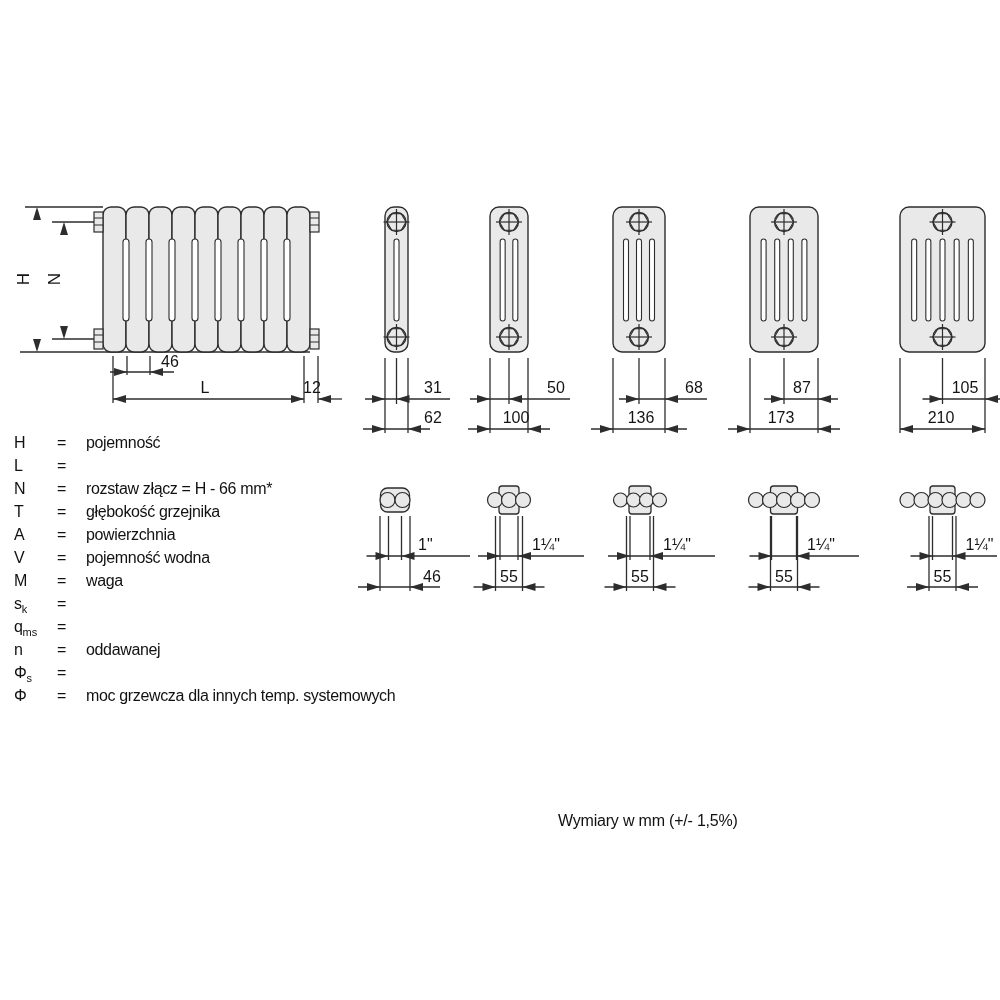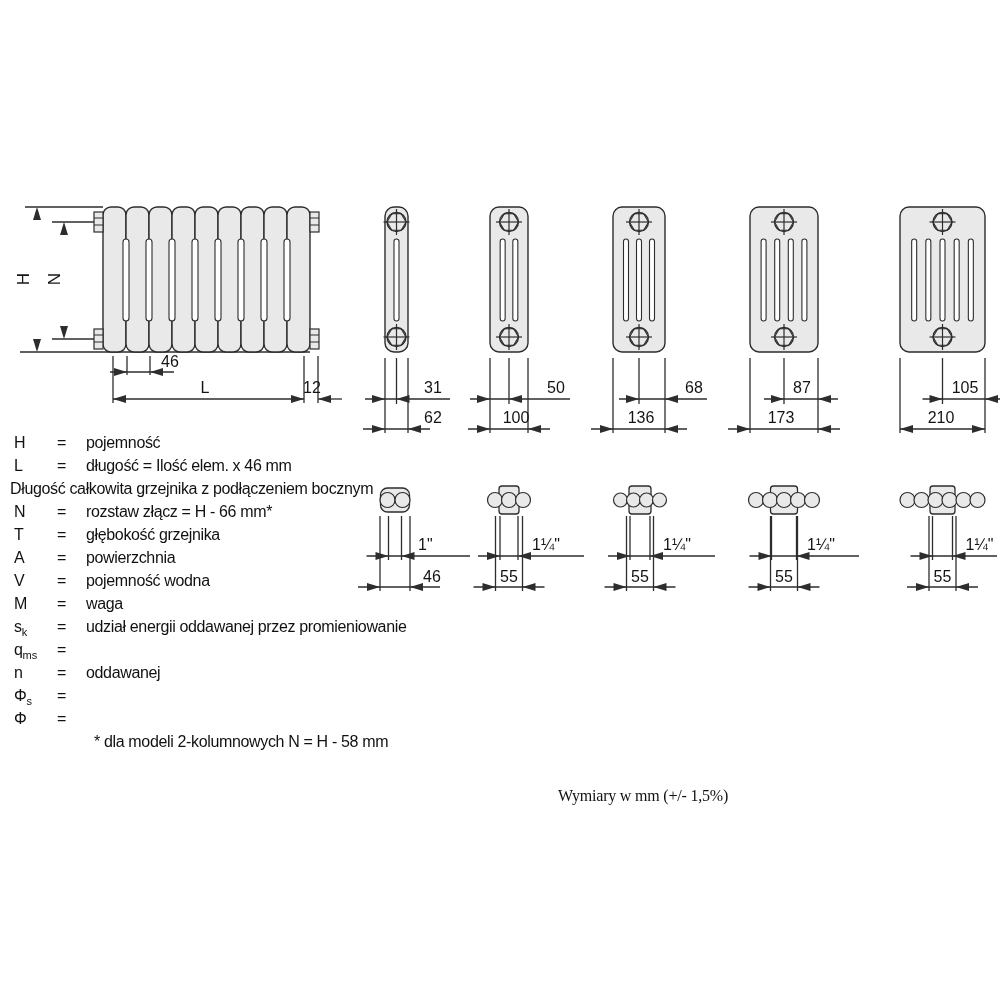--- a/index.html
+++ b/index.html
@@ -11,22 +11,22 @@
   svg text.dim{font-size:16px;}
   svg text.axis-letter{font-size:17px;}
   #legend{position:absolute;left:10px;top:431px;width:490px;}
   .lrow{display:flex;height:23px;line-height:23px;font-size:16px;
         letter-spacing:-0.35px;white-space:nowrap;}
   .lrow .lsym{flex:0 0 43px;padding-left:4px;}
   .lrow .leq{flex:0 0 29px;}
   .lrow.flow{display:block;padding-left:0;}
   .lrow.note{display:block;padding-left:84px;}
   sub{font-size:11px;line-height:0;letter-spacing:0;}
-  #footer-note{position:absolute;left:558px;top:787px;font-size:16px;
-        letter-spacing:-0.2px;white-space:nowrap;font-family:Liberation Serif, serif;}
+  #footer-note{position:absolute;left:558px;top:812px;font-size:16px;
+        letter-spacing:-0.2px;white-space:nowrap;}
 </style>
 </head>
 <body>
 
 <div id="stage">
   <svg id="diagram" width="1000" height="1000" viewBox="0 0 1000 1000">
       <g>
         <line x1="25" y1="207" x2="103" y2="207" stroke="#2d2d2d" stroke-width="1.3"></line>
         <line x1="20" y1="352" x2="310" y2="352" stroke="#2d2d2d" stroke-width="1.3"></line>
         <line x1="52" y1="222" x2="95" y2="222" stroke="#2d2d2d" stroke-width="1.3"></line>
@@ -326,23 +326,21 @@
     </svg>
   <div id="legend">
       <div class="lrow ">
         <span class="lsym"><span>H</span></span>
         <span class="leq">=</span>
         <span>pojemność</span>
       </div>
       <div class="lrow ">
         <span class="lsym"><span>L</span></span>
         <span class="leq">=</span>
-        <span>długość = Ilość elem. x 46 mm</span>
-      </div>
-      <div class="lrow flow"><span>Długość całkowita grzejnika z podłączeniem bocznym</span></div>
+      </div>
       <div class="lrow ">
         <span class="lsym"><span>N</span></span>
         <span class="leq">=</span>
         <span>rozstaw złącz = H - 66 mm*</span>
       </div>
       <div class="lrow ">
         <span class="lsym"><span>T</span></span>
         <span class="leq">=</span>
         <span>głębokość grzejnika</span>
       </div>
@@ -357,35 +355,34 @@
         <span>pojemność wodna</span>
       </div>
       <div class="lrow ">
         <span class="lsym"><span>M</span></span>
         <span class="leq">=</span>
         <span>waga</span>
       </div>
       <div class="lrow ">
         <span class="lsym"><span>s</span><sub>k</sub></span>
         <span class="leq">=</span>
-        <span>udział energii oddawanej przez promieniowanie</span>
       </div>
       <div class="lrow ">
         <span class="lsym"><span>q</span><sub>ms</sub></span>
         <span class="leq">=</span>
       </div>
       <div class="lrow ">
         <span class="lsym"><span>n</span></span>
         <span class="leq">=</span>
         <span>oddawanej</span>
       </div>
       <div class="lrow ">
         <span class="lsym"><span>Φ</span><sub>s</sub></span>
         <span class="leq">=</span>
       </div>
       <div class="lrow ">
         <span class="lsym"><span>Φ</span></span>
         <span class="leq">=</span>
-      </div>
-      <div class="lrow note"><span>* dla modeli 2-kolumnowych N = H - 58 mm</span></div>
+        <span>moc grzewcza dla innych temp. systemowych</span>
+      </div>
     </div>
   <div id="footer-note">Wymiary w mm (+/- 1,5%)</div>
 </div>
 
 </body></html>

